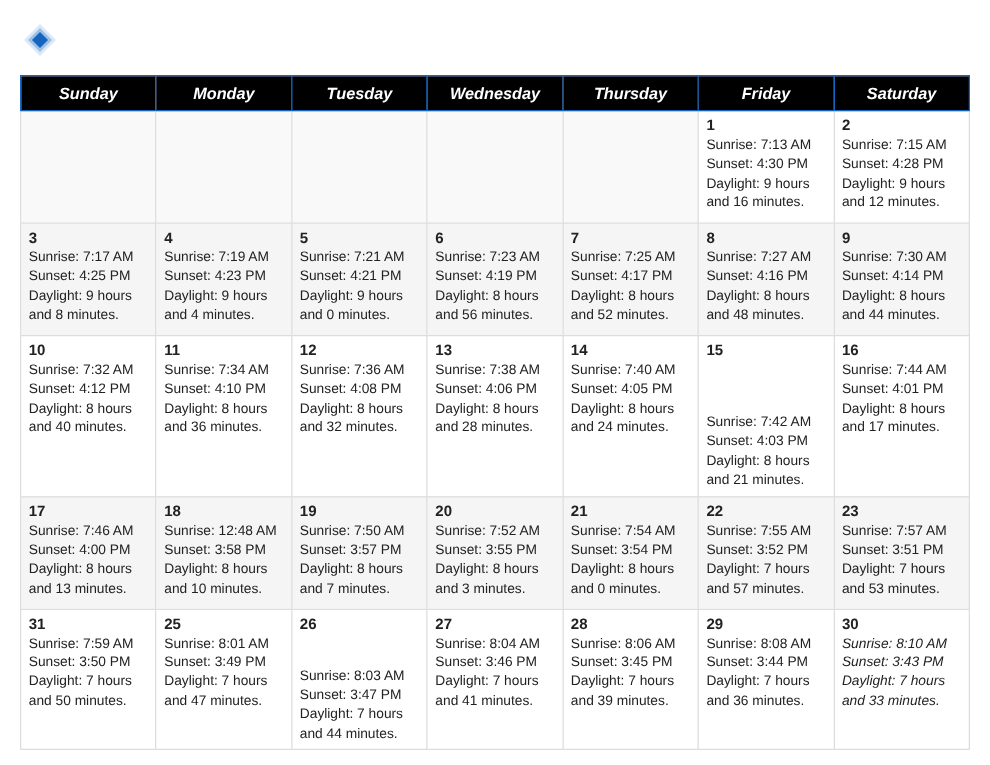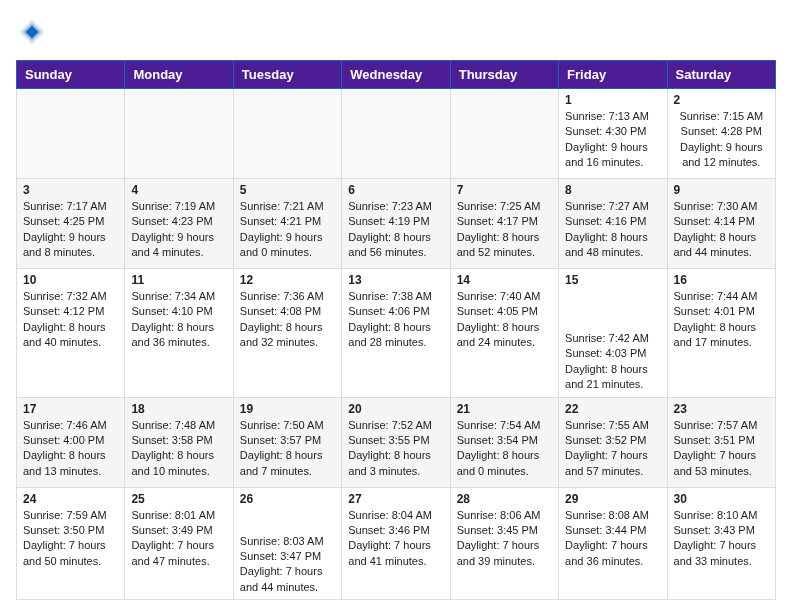--- a/index.html
+++ b/index.html
@@ -43,27 +43,28 @@
     .title-block h2 {
       font-size: 16px;
       font-weight: normal;
       color: #444;
     }
     .calendar {
       width: 100%;
       border-collapse: collapse;
     }
     .calendar th {
-      background: #4c1d95;
+      background: #000000;
       color: #fff;
       font-size: 13px;
       font-weight: bold;
       padding: 6px 8px;
-      text-align: left;
+      text-align: center;
       border: 1px solid #1565c0;
+      font-style: italic;
     }
     .calendar td {
       vertical-align: top;
       border: 1px solid #ddd;
       padding: 4px 6px;
       font-size: 11px;
       color: #222;
       background: #fff;
       width: calc(100% / 7);
       min-height: 80px;
@@ -133,21 +134,21 @@
         <td class="empty"></td>
         <td class="empty"></td>
         <td>
           <span class="day-num">1</span>
           <div class="day-info" style="white-space: pre-line;">Sunrise: 7:13 AM
 Sunset: 4:30 PM
 Daylight: 9 hours and 16 minutes.</div>
         </td>
         <td>
           <span class="day-num">2</span>
-          <div class="day-info" style="white-space: pre-line; text-align: center;">Sunrise: 7:15 AM
+          <div class="day-info" style="white-space: pre-line;">Sunrise: 7:15 AM
 Sunset: 4:28 PM
 Daylight: 9 hours and 12 minutes.</div>
         </td>
       </tr>
       <tr class="week-row">
         <td>
           <span class="day-num">3</span>
           <div class="day-info" style="white-space: pre-line;">Sunrise: 7:17 AM
 Sunset: 4:25 PM
 Daylight: 9 hours and 8 minutes.</div>
@@ -235,21 +236,21 @@
       </tr>
       <tr class="week-row">
         <td>
           <span class="day-num">17</span>
           <div class="day-info" style="white-space: pre-line;">Sunrise: 7:46 AM
 Sunset: 4:00 PM
 Daylight: 8 hours and 13 minutes.</div>
         </td>
         <td>
           <span class="day-num">18</span>
-          <div class="day-info" style="white-space: pre-line;">Sunrise: 7:48 AM
+          <div class="day-info" style="white-space: pre-line;">Sunrise: 12:48 AM
 Sunset: 3:58 PM
 Daylight: 8 hours and 10 minutes.</div>
         </td>
         <td>
           <span class="day-num">19</span>
           <div class="day-info" style="white-space: pre-line;">Sunrise: 7:50 AM
 Sunset: 3:57 PM
 Daylight: 8 hours and 7 minutes.</div>
         </td>
         <td>
@@ -272,21 +273,21 @@
         </td>
         <td>
           <span class="day-num">23</span>
           <div class="day-info" style="white-space: pre-line;">Sunrise: 7:57 AM
 Sunset: 3:51 PM
 Daylight: 7 hours and 53 minutes.</div>
         </td>
       </tr>
       <tr class="week-row">
         <td>
-          <span class="day-num">24</span>
+          <span class="day-num">31</span>
           <div class="day-info" style="white-space: pre-line;">Sunrise: 7:59 AM
 Sunset: 3:50 PM
 Daylight: 7 hours and 50 minutes.</div>
         </td>
         <td>
           <span class="day-num">25</span>
           <div class="day-info" style="white-space: pre-line;">Sunrise: 8:01 AM
 Sunset: 3:49 PM
 Daylight: 7 hours and 47 minutes.</div>
         </td>
@@ -309,19 +310,19 @@
 Daylight: 7 hours and 39 minutes.</div>
         </td>
         <td>
           <span class="day-num">29</span>
           <div class="day-info" style="white-space: pre-line;">Sunrise: 8:08 AM
 Sunset: 3:44 PM
 Daylight: 7 hours and 36 minutes.</div>
         </td>
         <td>
           <span class="day-num">30</span>
-          <div class="day-info" style="white-space: pre-line;">Sunrise: 8:10 AM
+          <div class="day-info" style="white-space: pre-line; font-style: italic;">Sunrise: 8:10 AM
 Sunset: 3:43 PM
 Daylight: 7 hours and 33 minutes.</div>
         </td>
       </tr>
     </tbody>
 </table>
 
 </body></html>

